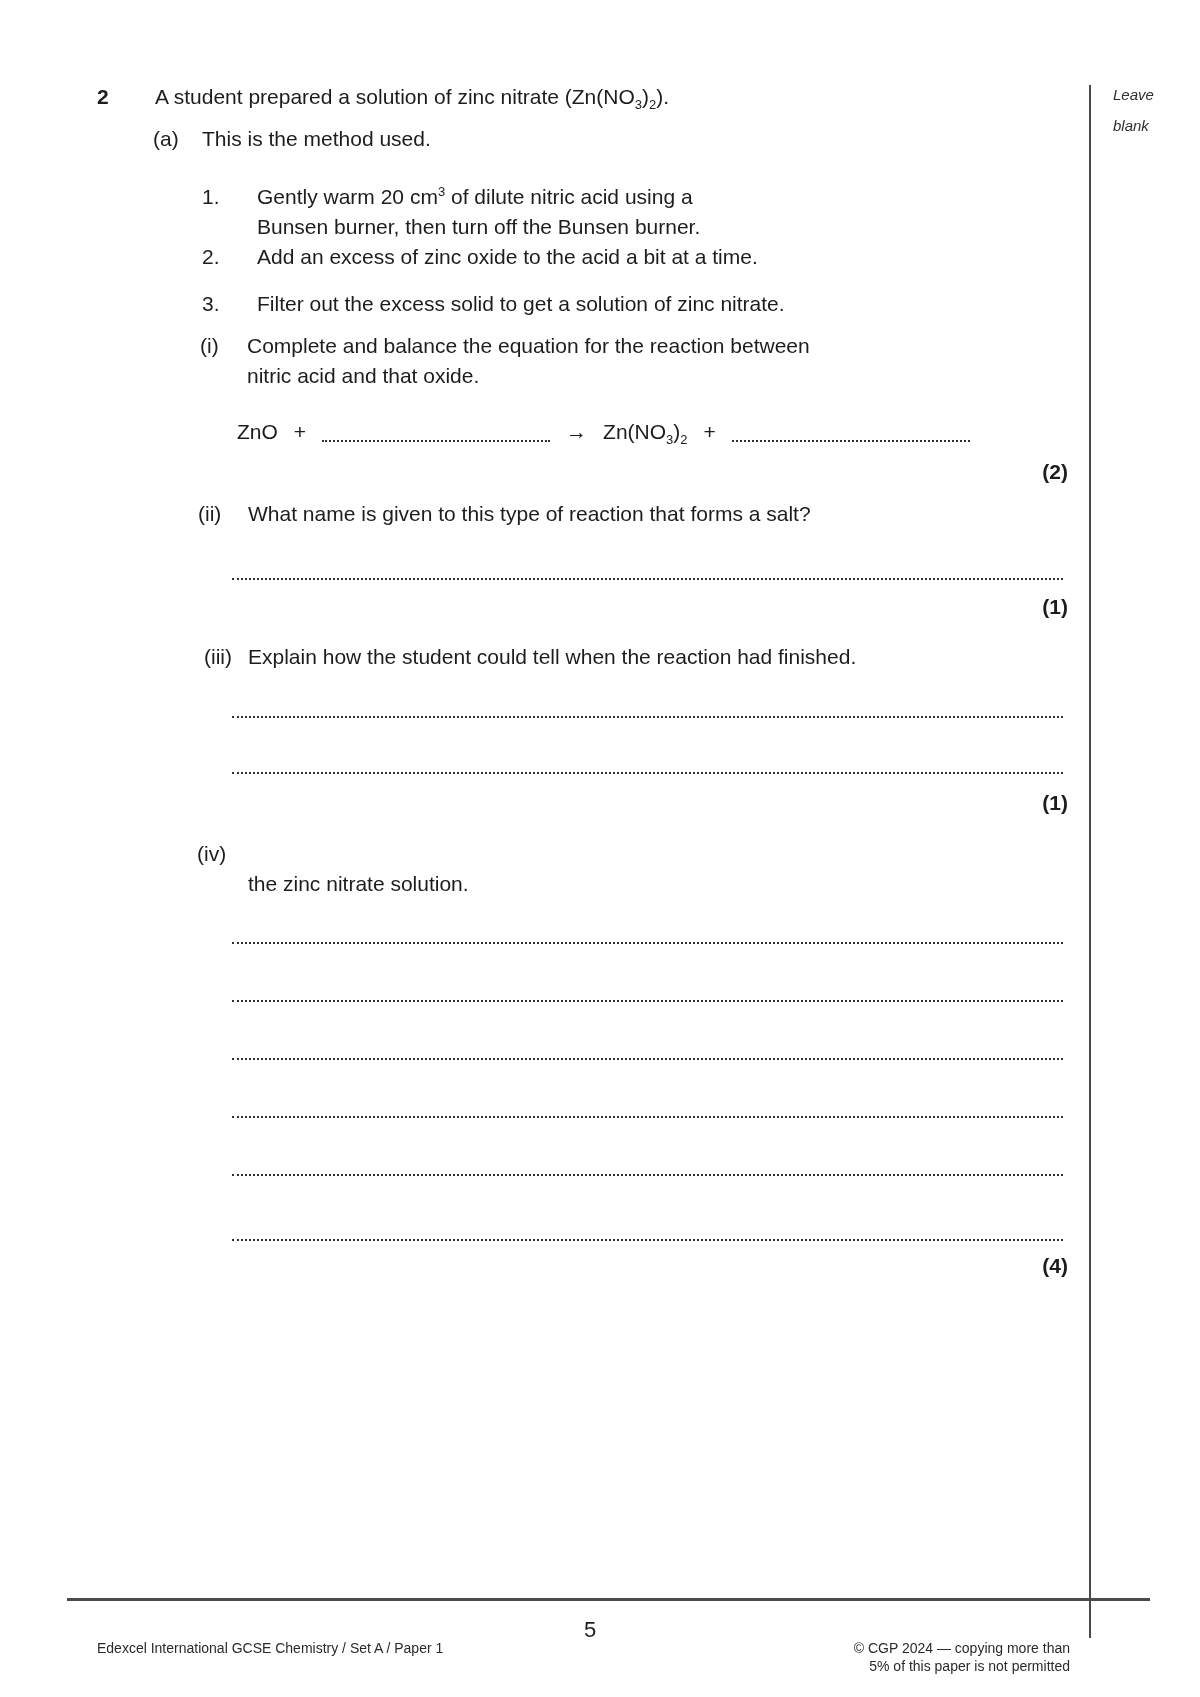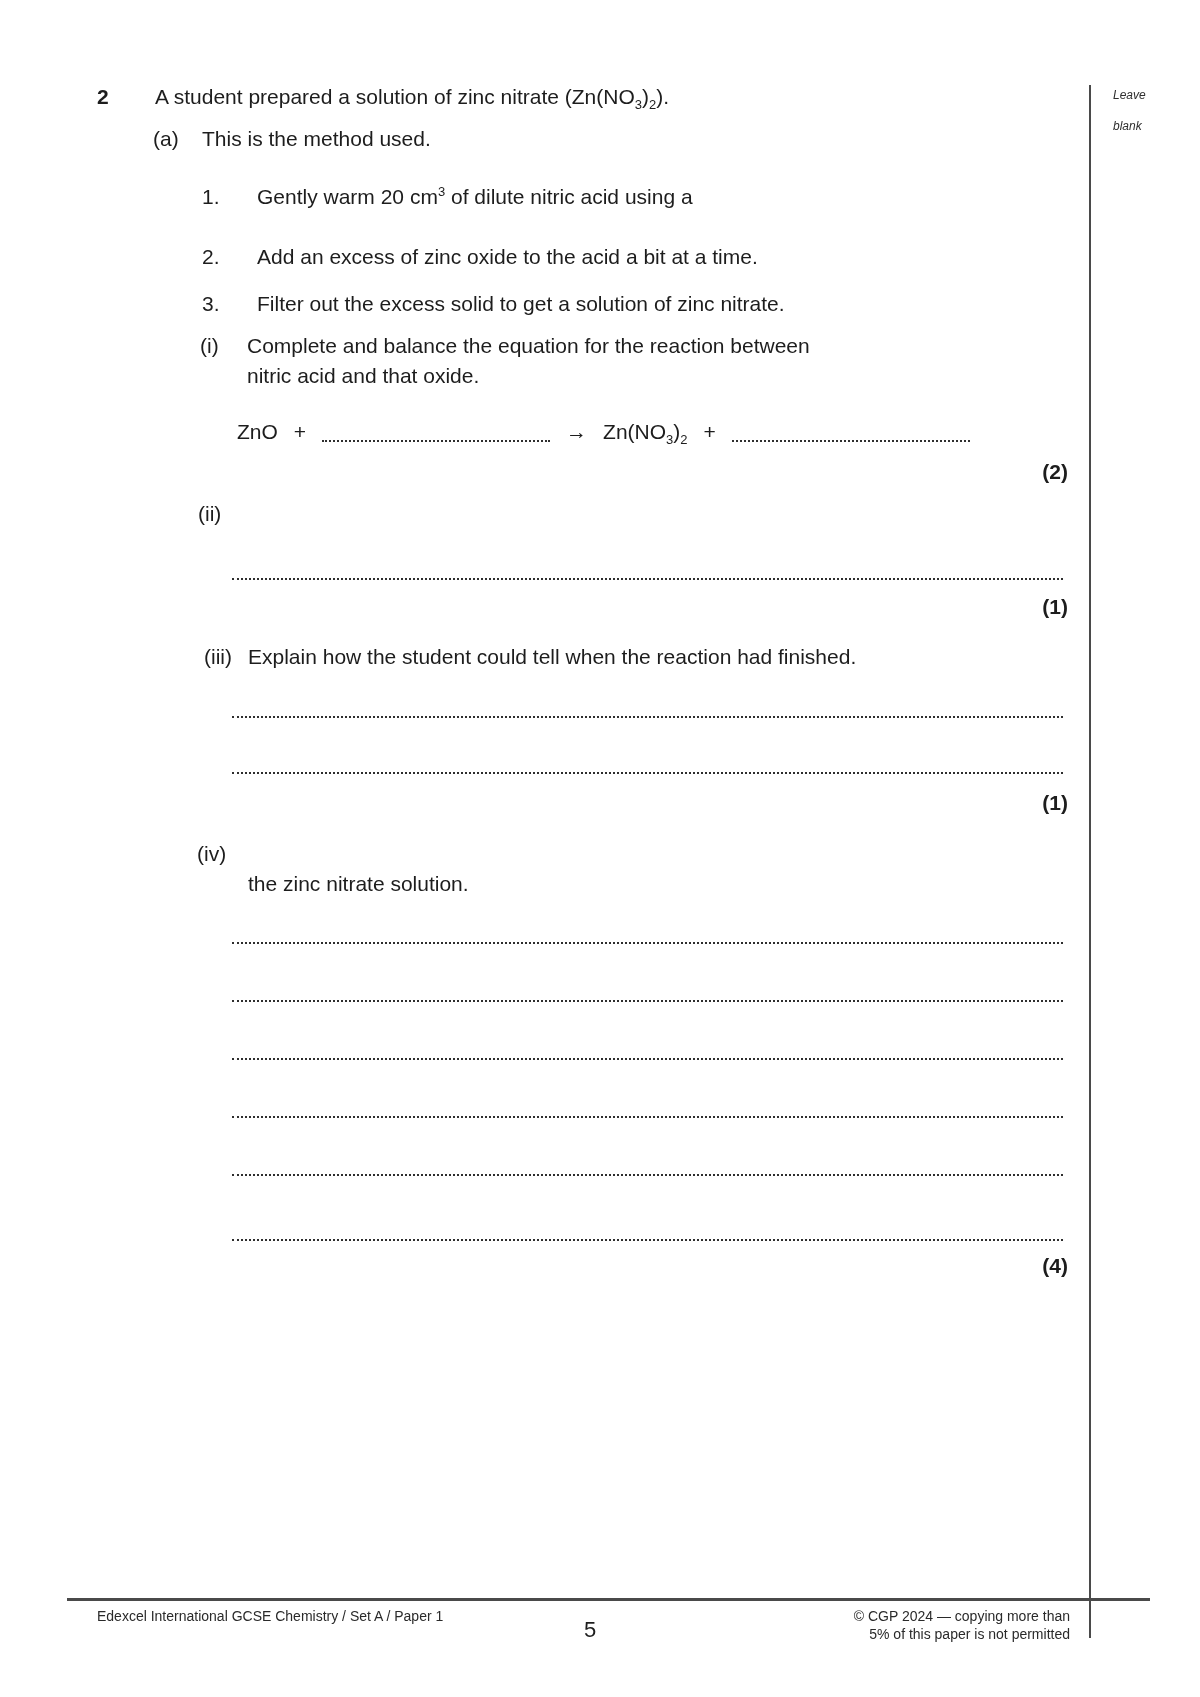--- a/index.html
+++ b/index.html
@@ -17,43 +17,44 @@
   .bold{font-weight:bold;}
   .sb{font-size:13px;vertical-align:-5px;line-height:0;}
   .sp{font-size:13px;vertical-align:8px;line-height:0;}
   .mark{position:absolute;right:132px;font-weight:bold;white-space:nowrap;}
   .ans{position:absolute;left:232px;width:831px;height:0;border-bottom:2.5px dotted #2e2e2e;}
   .eq{position:absolute;left:237px;display:flex;align-items:flex-start;gap:16px;white-space:nowrap;}
   .eq .blank{display:inline-block;height:2px;border-bottom:2.5px dotted #2e2e2e;align-self:flex-end;margin-bottom:4px;}
   .blank1{width:228px;}
   .blank2{width:238px;}
   .vrule{position:absolute;left:1089px;top:85px;width:2px;height:1553px;background:#4a4a4a;}
-  .leave{position:absolute;left:1113px;font-style:italic;font-size:12px;color:#2f2f2f;}
+  .leave{position:absolute;left:1113px;font-style:italic;font-size:15px;color:#2f2f2f;}
   .hrule{position:absolute;left:67px;top:1598px;width:1083px;height:3px;background:#4a4a4a;}
-  .foot{position:absolute;font-size:14px;line-height:18px;color:#2a2a2a;}
+  .foot{position:absolute;font-size:14px;line-height:18px;color:#2a2a2a;margin-top:32px;}
   .foot-right{right:130px;text-align:right;}
   .pagenum{position:absolute;left:560px;top:1616px;width:60px;text-align:center;font-size:22px;}
 </style>
 </head>
 <body>
 
 <div class="page">
 
   <div class="vrule"></div>
   <div class="leave" style="top:81px">Leave</div>
   <div class="leave" style="top:112px">blank</div>
 
   <div class="ln bold" style="left:97px;top:83px">2</div>
   <div class="ln" style="left:155px;top:83px"><span>A student prepared a solution of zinc nitrate (Zn(NO</span><span class="sb">3</span><span>)</span><span class="sb">2</span><span>).</span></div>
 
   <div class="ln" style="left:153px;top:125px">(a)</div>
   <div class="ln" style="left:202px;top:125px">This is the method used.</div>
 
   <div class="ln" style="left:202px;top:183px">1.</div>
   <div class="ln" style="left:257px;top:183px"><span>Gently warm 20 cm</span><span class="sp">3</span><span> of dilute nitric acid using a</span></div>
+  <div class="ln" style="left:257px;top:213px">Bunsen burner, then turn off the Bunsen burner.</div>
 
   <div class="ln" style="left:202px;top:243px">2.</div>
   <div class="ln" style="left:257px;top:243px">Add an excess of zinc oxide to the acid a bit at a time.</div>
 
   <div class="ln" style="left:202px;top:290px">3.</div>
   <div class="ln" style="left:257px;top:290px">Filter out the excess solid to get a solution of zinc nitrate.</div>
 
   <div class="ln" style="left:200px;top:332px">(i)</div>
   <div class="ln" style="left:247px;top:332px">Complete and balance the equation for the reaction between</div>
   <div class="ln" style="left:247px;top:362px">nitric acid and that oxide.</div>
@@ -63,20 +64,21 @@
     <span>+</span>
     <span class="blank blank1"></span>
     <span>→</span>
     <span><span>Zn(NO</span><span class="sb">3</span><span>)</span><span class="sb">2</span></span>
     <span>+</span>
     <span class="blank blank2"></span>
   </div>
   <div class="mark" style="top:458px">(2)</div>
 
   <div class="ln" style="left:198px;top:500px">(ii)</div>
+  <div class="ln" style="left:248px;top:500px">What name is given to this type of reaction that forms a salt?</div>
   <div class="ans" style="top:578px"></div>
   <div class="mark" style="top:593px">(1)</div>
 
   <div class="ln" style="left:204px;top:643px">(iii)</div>
   <div class="ln" style="left:248px;top:643px">Explain how the student could tell when the reaction had finished.</div>
   <div class="ans" style="top:716px"></div>
   <div class="ans" style="top:772px"></div>
   <div class="mark" style="top:789px">(1)</div>
 
   <div class="ln" style="left:197px;top:840px">(iv)</div>

